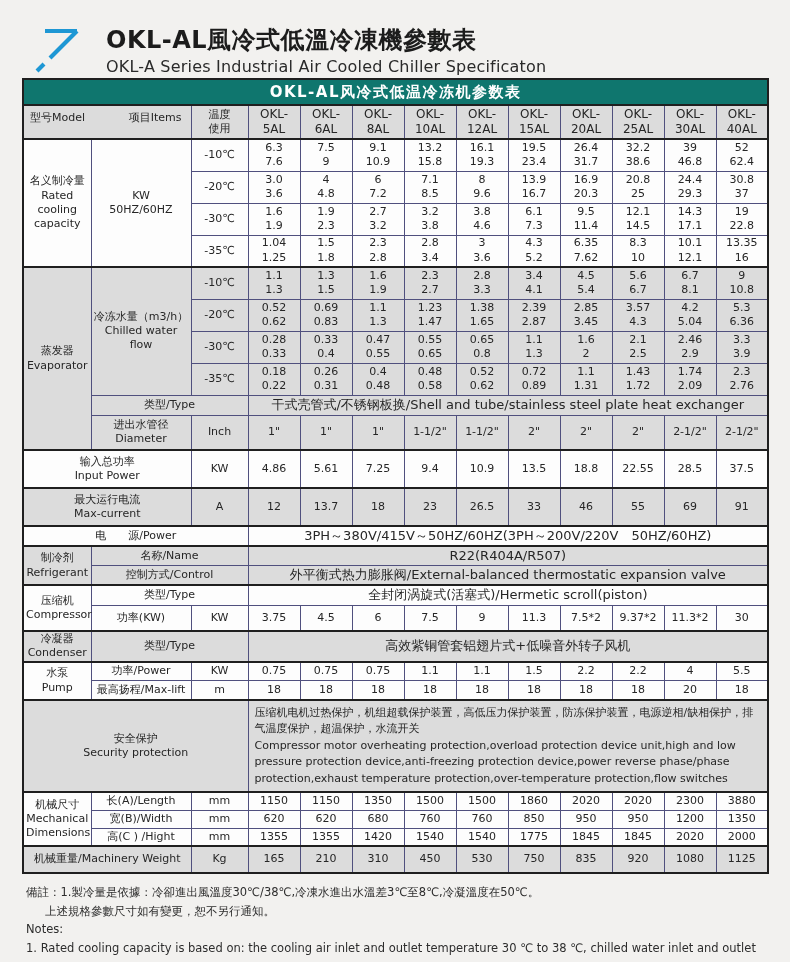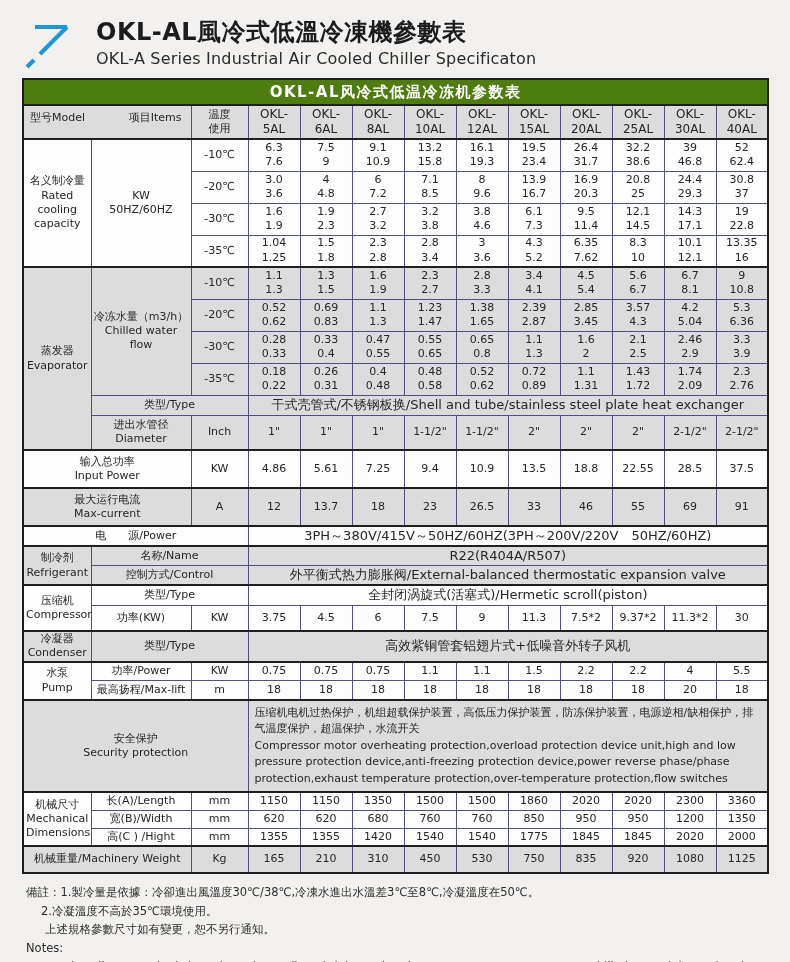--- a/index.html
+++ b/index.html
@@ -2,29 +2,29 @@
 <html><head>
 <meta charset="utf-8">
 <style>
   html,body{margin:0;padding:0;}
   body{
     width:790px;height:962px;background:#f2f1ef;
     font-family:"DejaVu Sans","Liberation Sans",sans-serif;
     color:#222;overflow:hidden;
   }
   
-  .doc-header{display:flex;align-items:center;padding:10px 0 0 24px;height:66px;}
+  .doc-header{display:flex;align-items:flex-end;padding:10px 0 0 34px;height:66px;}
   .brand{width:48px;height:54px;margin-top:4px;flex:none;}
   .titles{margin-left:24px;}
   .title-zh{margin:0;font-size:24px;font-weight:600;color:#1c1c1c;letter-spacing:.5px;line-height:1.2;}
   .title-en{font-size:16px;color:#2a2a2a;margin-top:2px;letter-spacing:.2px;}
   
   table.spec{border-collapse:collapse;table-layout:fixed;width:745px;margin:2px 0 0 22px;border:2px solid #1f1f1f;}
   td{border:1px solid #50507e;text-align:center;vertical-align:middle;padding:0 2px;font-size:11px;color:#262626;}
-  .banner{background:#4d7c0f;color:#fff;font-size:15px;font-weight:bold;letter-spacing:1.5px;height:22px;border:1px solid #1e97d4;padding:1px 0;}
+  .banner{background:#0f766e;color:#fff;font-size:15px;font-weight:bold;letter-spacing:1.5px;height:22px;border:1px solid #1e97d4;padding:1px 0;}
   tr.gray td{background:#dcdcdc;}
   tr.white td{background:#fdfdfd;}
   tr.sec td{border-top:2px solid #1f1f1f;}
   .r-hdr{height:34px}.r32{height:32px}.r20{height:20px}.r35{height:35px}.r38{height:38px}
   .r19{height:19px}.r26{height:26px}.r87{height:87px}.r18{height:18px}.r27{height:27px}
   .pre,.lbl,.num,.hdrcell{white-space:pre-line;}
   .lbl{line-height:1.3;}
   .num{line-height:1.3;}
   .hdrcell{font-size:12px;line-height:1.25;}
   .wide{font-size:13px;}
@@ -441,21 +441,21 @@
         <td class="lbl">mm</td>
       <td class="num">1150</td>
           <td class="num">1150</td>
           <td class="num">1350</td>
           <td class="num">1500</td>
           <td class="num">1500</td>
           <td class="num">1860</td>
           <td class="num">2020</td>
           <td class="num">2020</td>
           <td class="num">2300</td>
-          <td class="num">3360</td>
+          <td class="num">3880</td>
         </tr>
       <tr class="white r18">
         <td class="lbl">宽(B)/Width</td>
         <td class="lbl">mm</td>
       <td class="num">620</td>
           <td class="num">620</td>
           <td class="num">680</td>
           <td class="num">760</td>
           <td class="num">760</td>
           <td class="num">850</td>
@@ -492,20 +492,19 @@
           <td class="num">920</td>
           <td class="num">1080</td>
           <td class="num">1125</td>
         </tr>
 
     </tbody>
   </table>
 
   <section class="notes">
     <div>備註：1.製冷量是依據：冷卻進出風溫度30℃/38℃,冷凍水進出水溫差3℃至8℃,冷凝溫度在50℃。</div>
-    <div class="indent1">2.冷凝溫度不高於35℃環境使用。</div>
     <div class="indent2">上述規格參數尺寸如有變更，恕不另行通知。</div>
     <div>Notes:</div>
     <div>1. Rated cooling capacity is based on: the cooling air inlet and outlet temperature 30 ℃ to 38 ℃, chilled water inlet and outlet temperature</div>
 
   </section>
 
 </div>
 
 </body></html>

